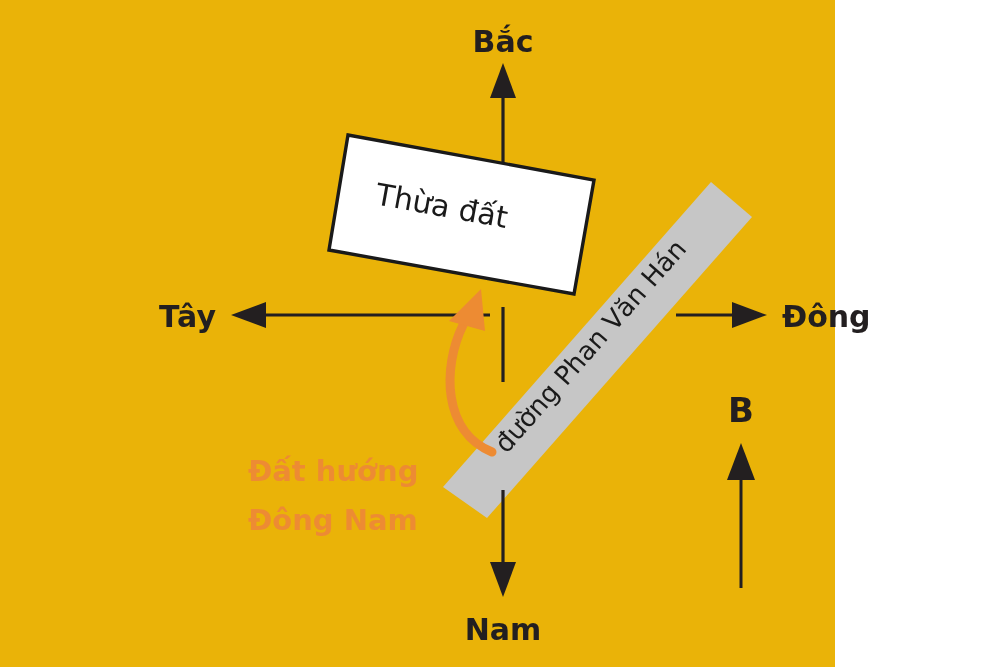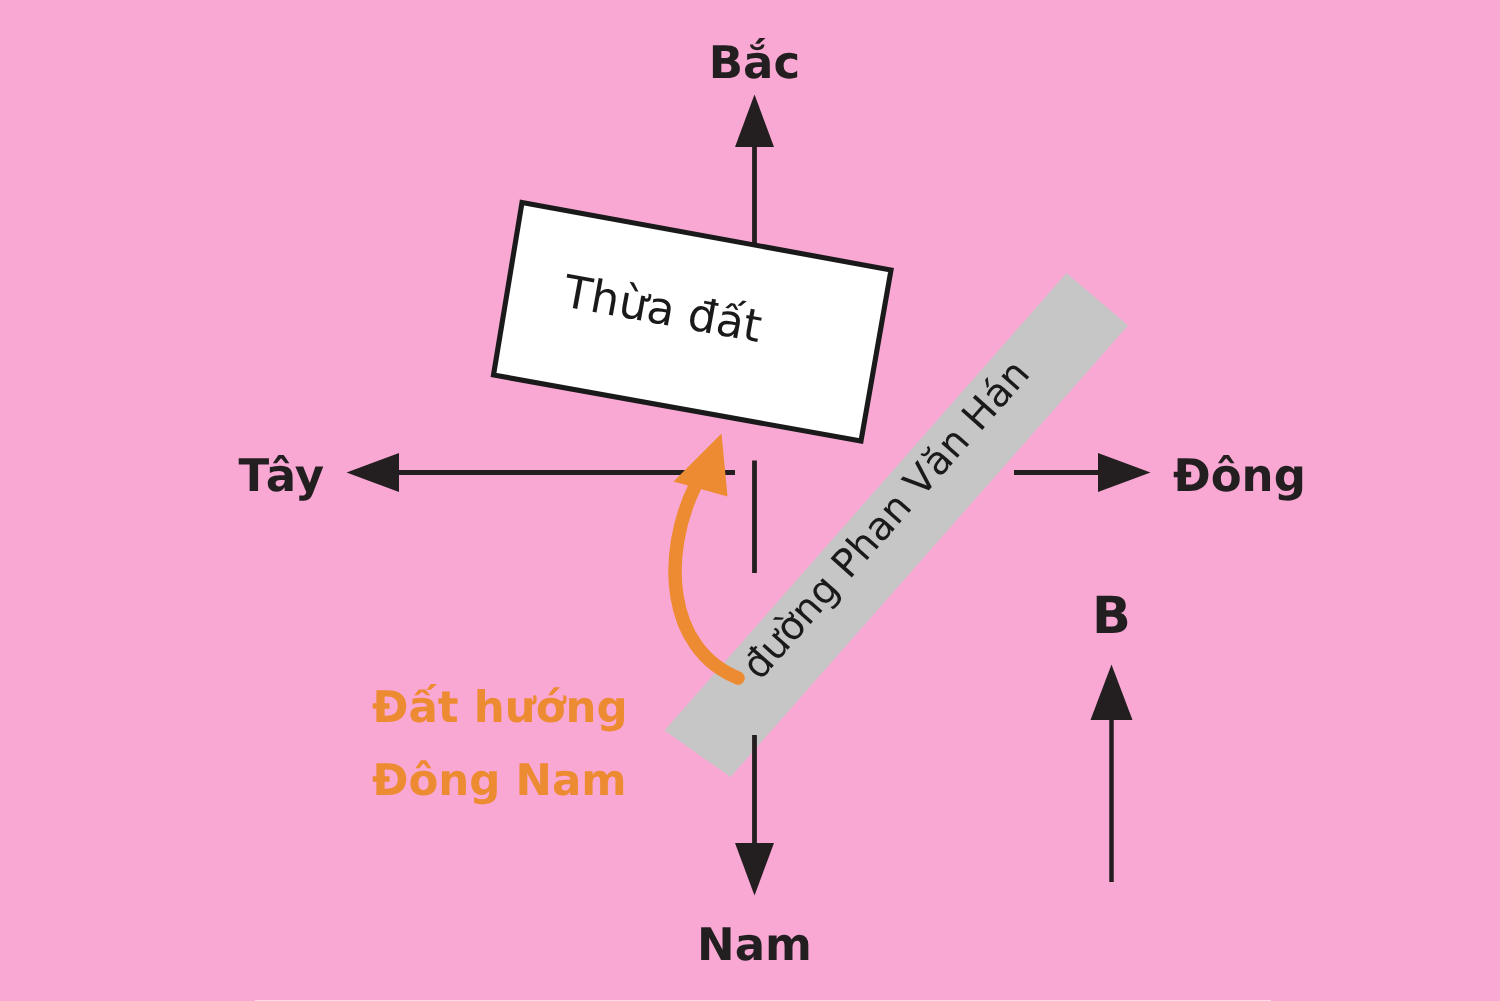--- a/index.html
+++ b/index.html
@@ -8,23 +8,23 @@
     background: #ffffff;
   }
   body {
     width: 1000px;
     height: 667px;
     font-family: "DejaVu Sans", "Liberation Sans", sans-serif;
     overflow: hidden;
   }
   #diagram-root {
     position: relative;
-    width: 1000px;
+    width: 835px;
     height: 667px;
-    background: #f9a8d4;
+    background: #eab308;
     text-align: right;
   }
   svg#land-plot-diagram {
     display: block;
     width: 1000px;
     height: 667px;
   }
   .compass-label {
     font-family: "DejaVu Sans", "Liberation Sans", sans-serif;
     font-size: 30px;

